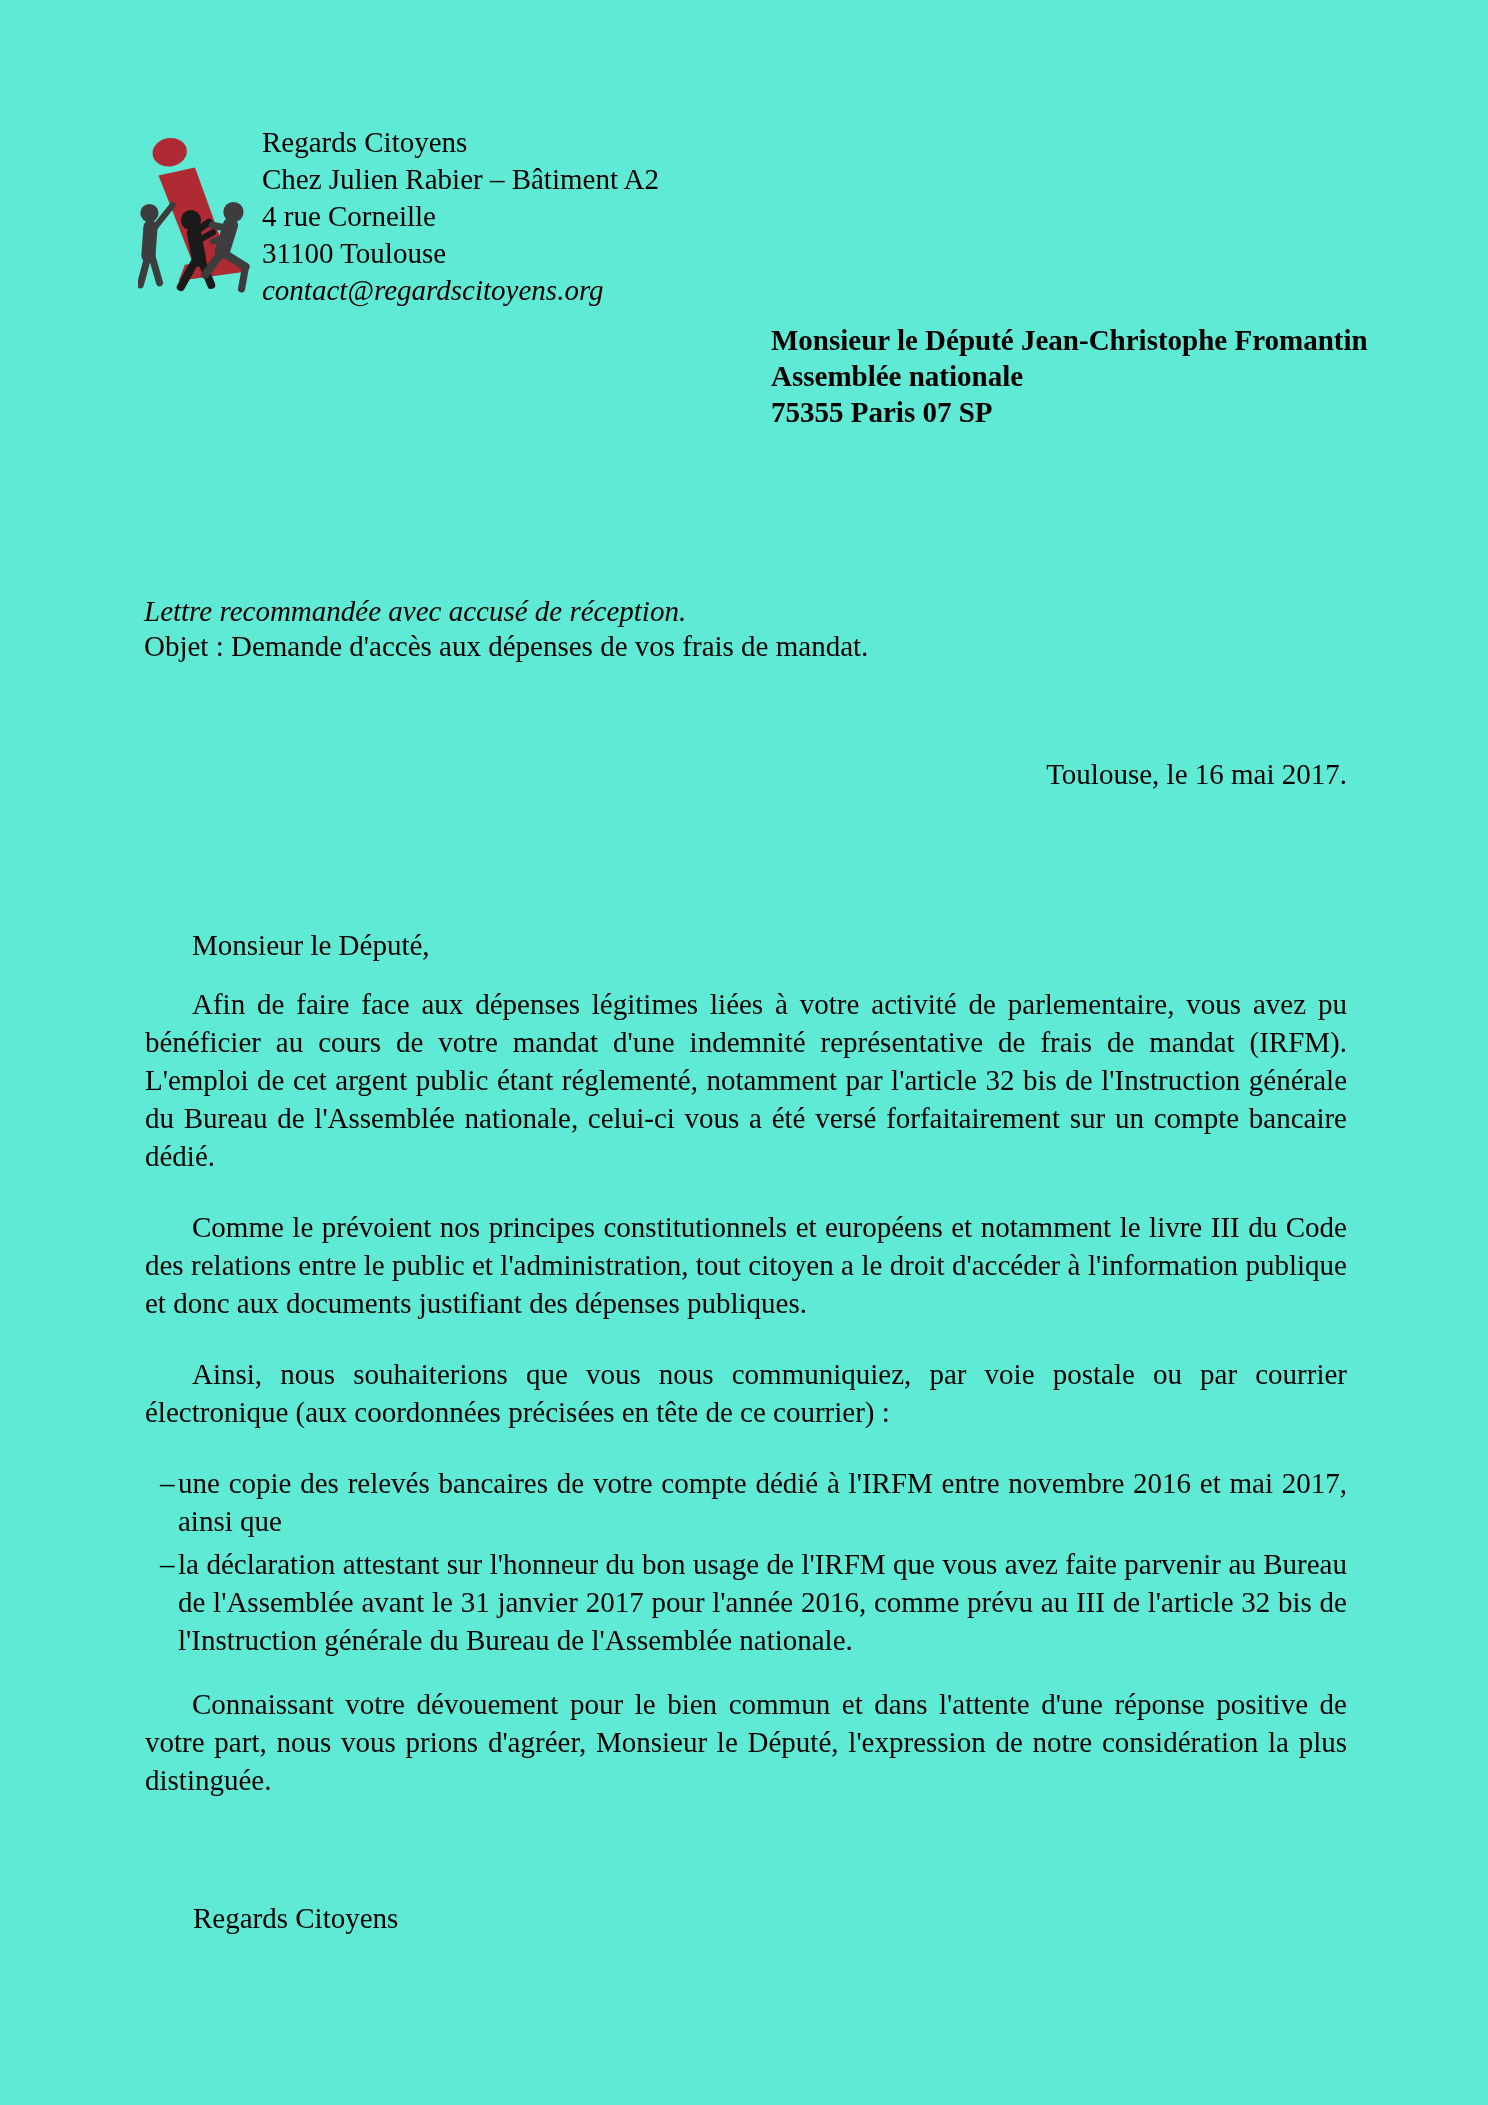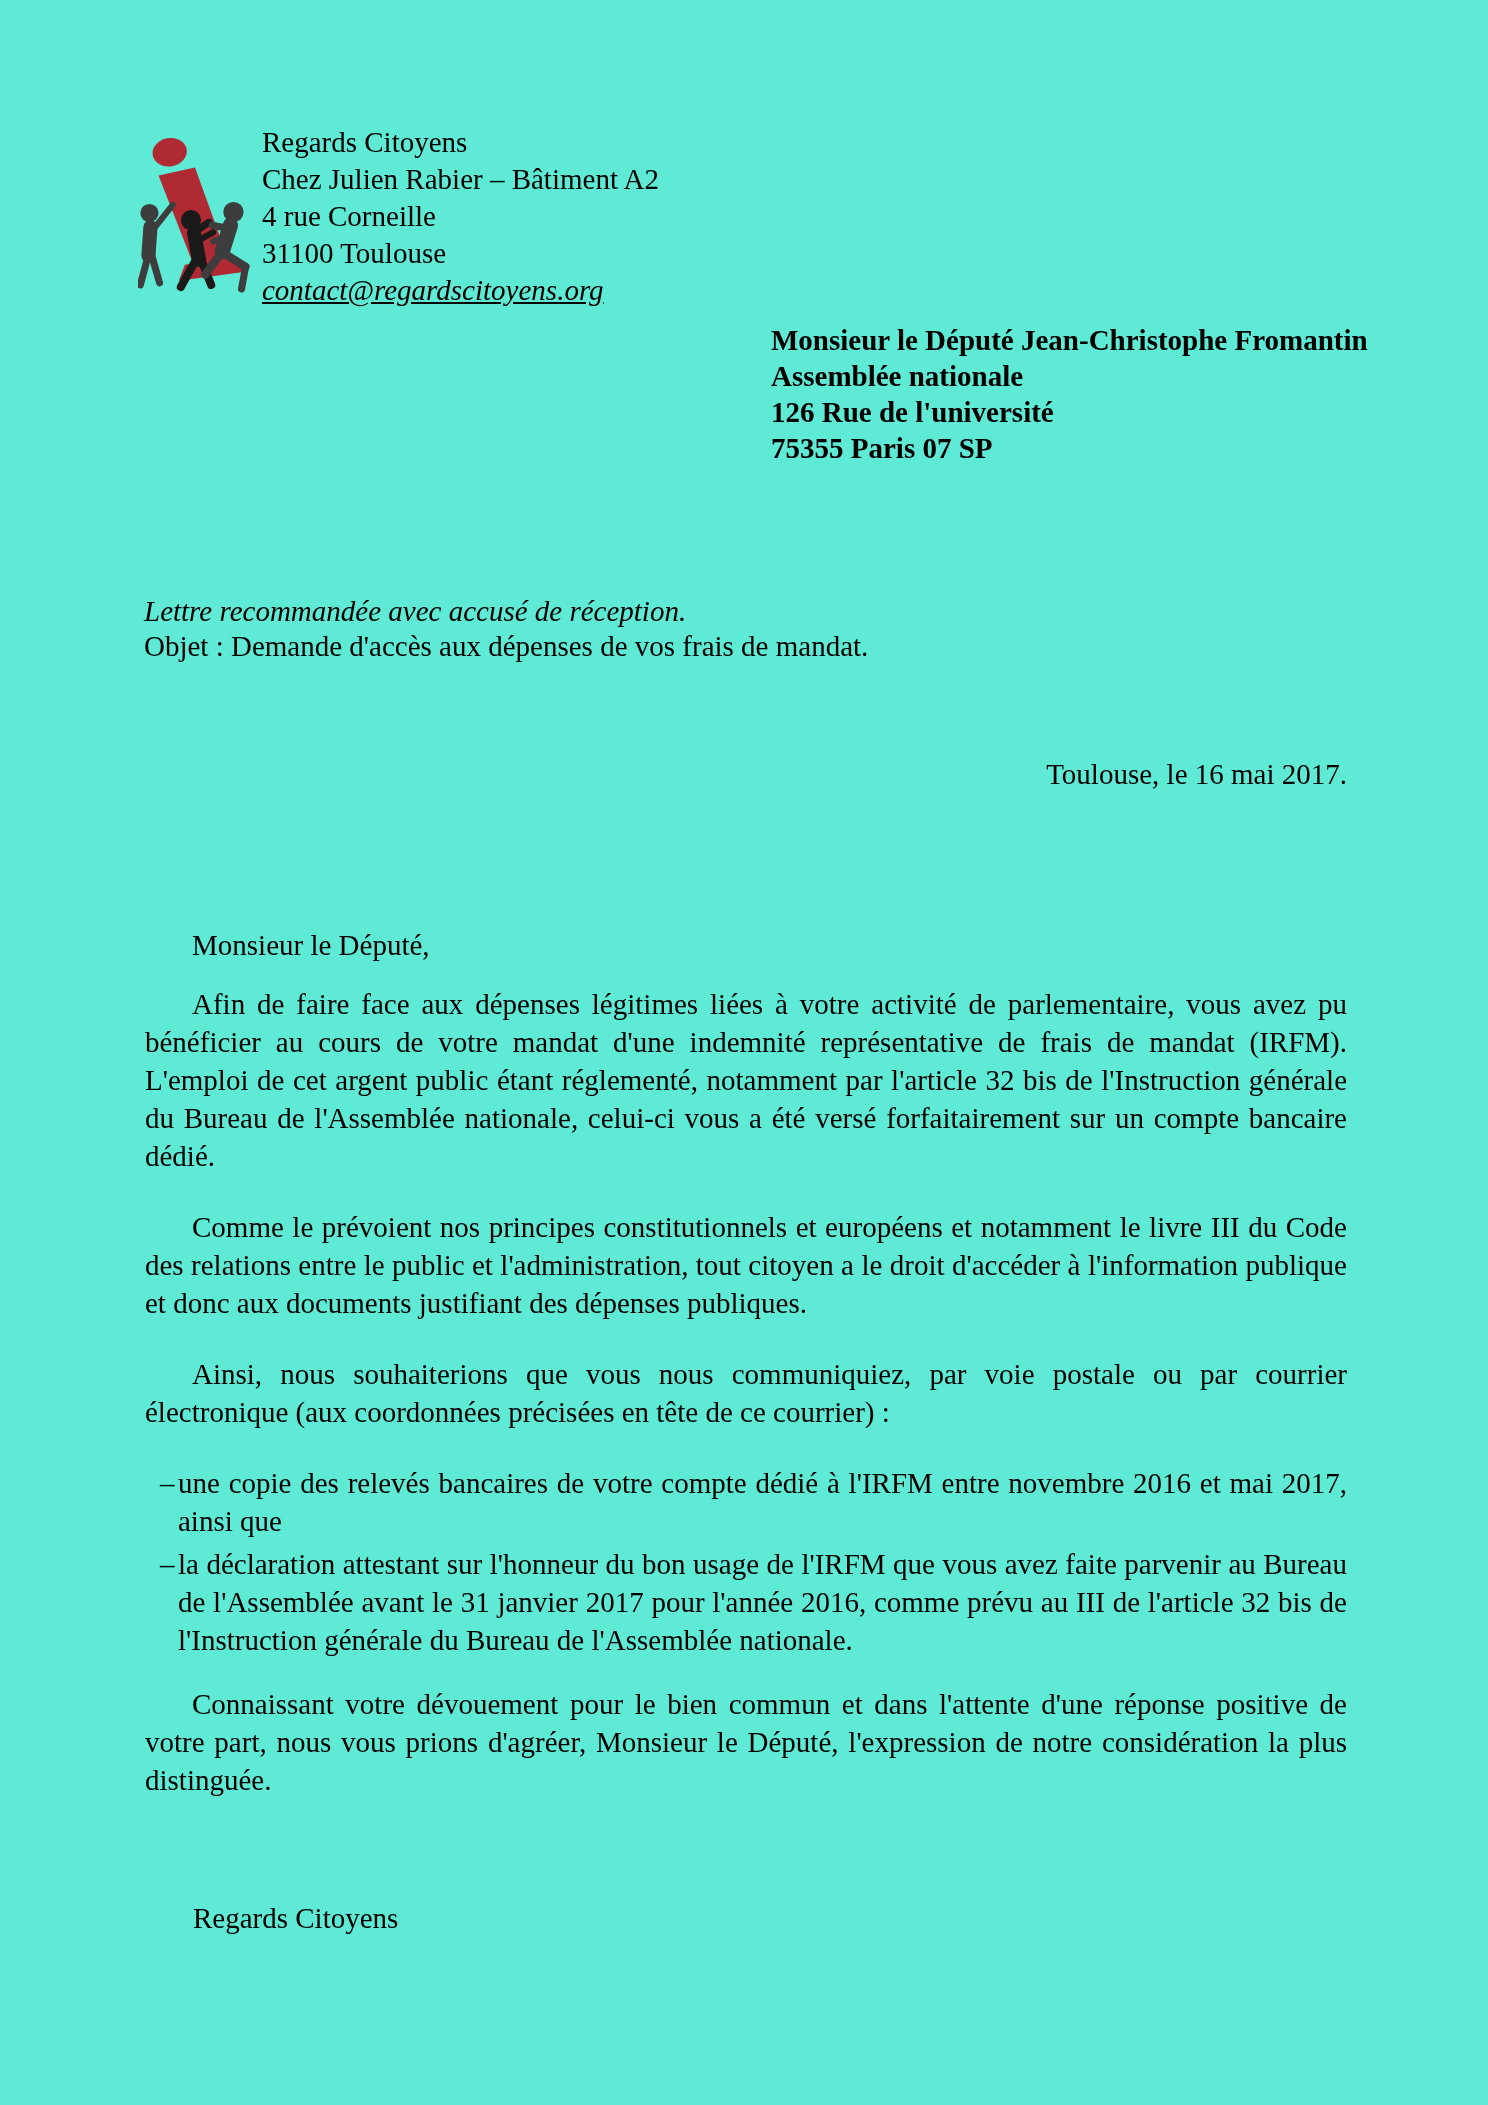--- a/index.html
+++ b/index.html
@@ -29,21 +29,21 @@
     width: 116px;
     height: 166px;
   }
   .sender-block {
     position: absolute;
     left: 262px;
     top: 124px;
     line-height: 37px;
     white-space: nowrap;
   }
-  .sender-email { font-style: italic; text-decoration: underline; }
+  .sender-email { font-style: italic; }
   .recipient-block {
     position: absolute;
     left: 744px;
     top: 322px;
     font-weight: bold;
     line-height: 36px;
     white-space: nowrap;
     margin-left: 27px;
   }
   
@@ -151,21 +151,20 @@
     <div>Regards Citoyens</div>
     <div>Chez Julien Rabier – Bâtiment A2</div>
     <div>4 rue Corneille</div>
     <div>31100 Toulouse</div>
     <div class="sender-email">contact@regardscitoyens.org</div>
   </div>
 
   <div class="recipient-block">
     <div>Monsieur le Député Jean-Christophe Fromantin</div>
     <div>Assemblée nationale</div>
-    <div>126 Rue de l'université</div>
     <div>75355 Paris 07 SP</div>
   </div>
 
   <div class="reference-block">
     <div class="registered-notice">Lettre recommandée avec accusé de réception.</div>
     <div>Objet : Demande d'accès aux dépenses de vos frais de mandat.</div>
   </div>
 
   <div class="date-line">Toulouse, le 16 mai 2017.</div>
 

